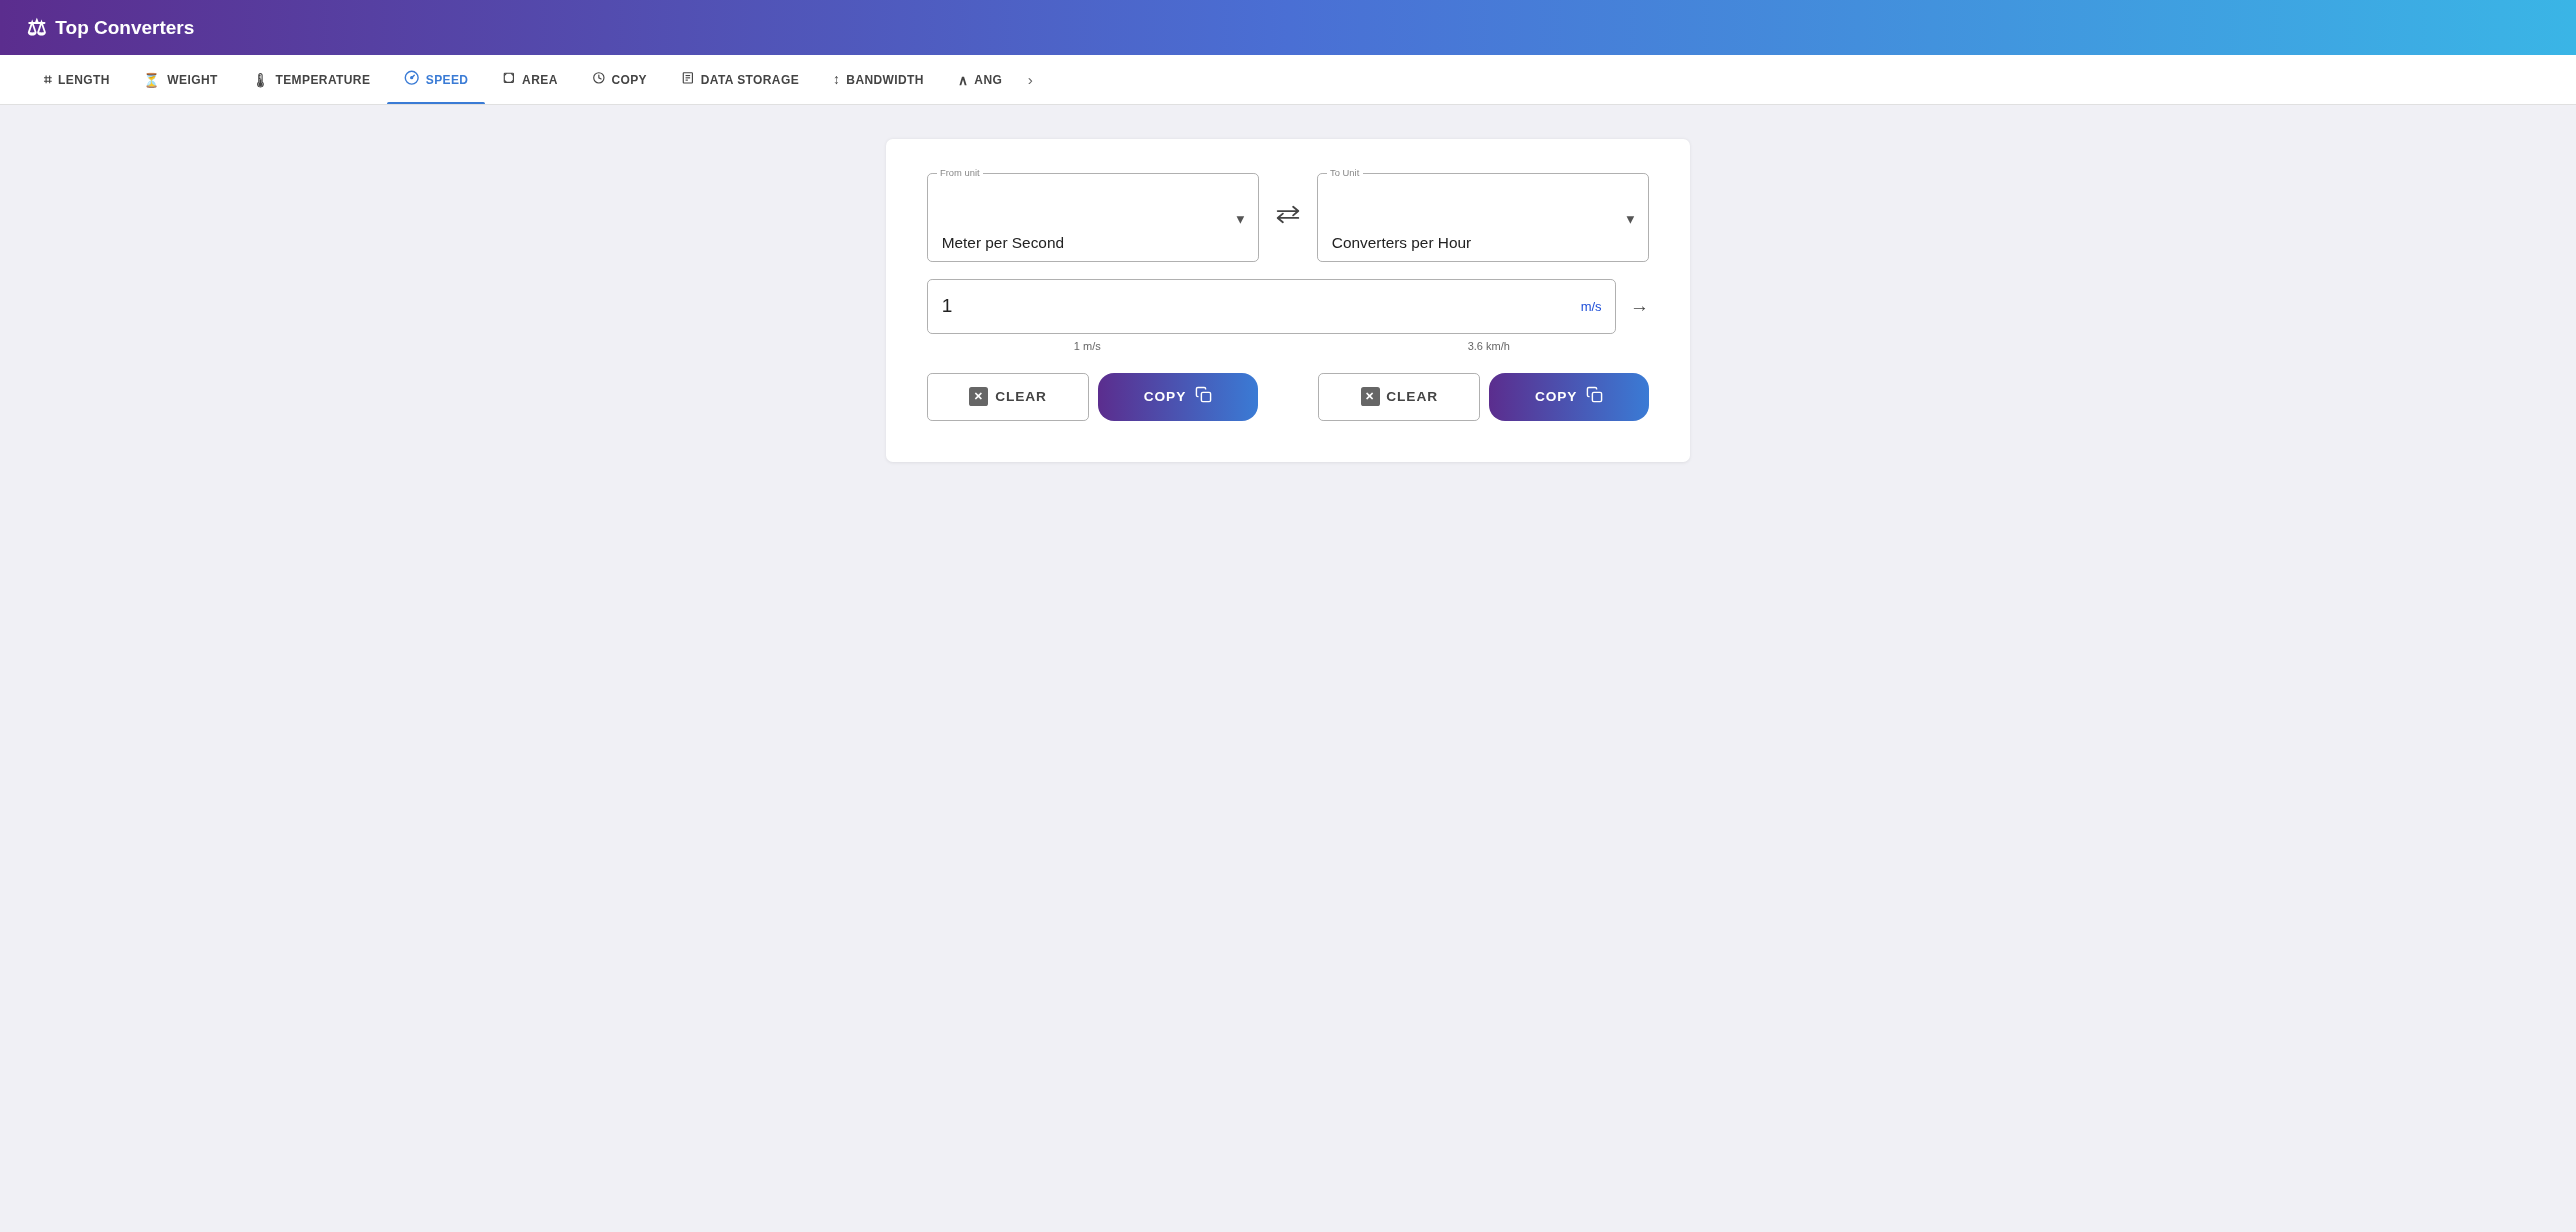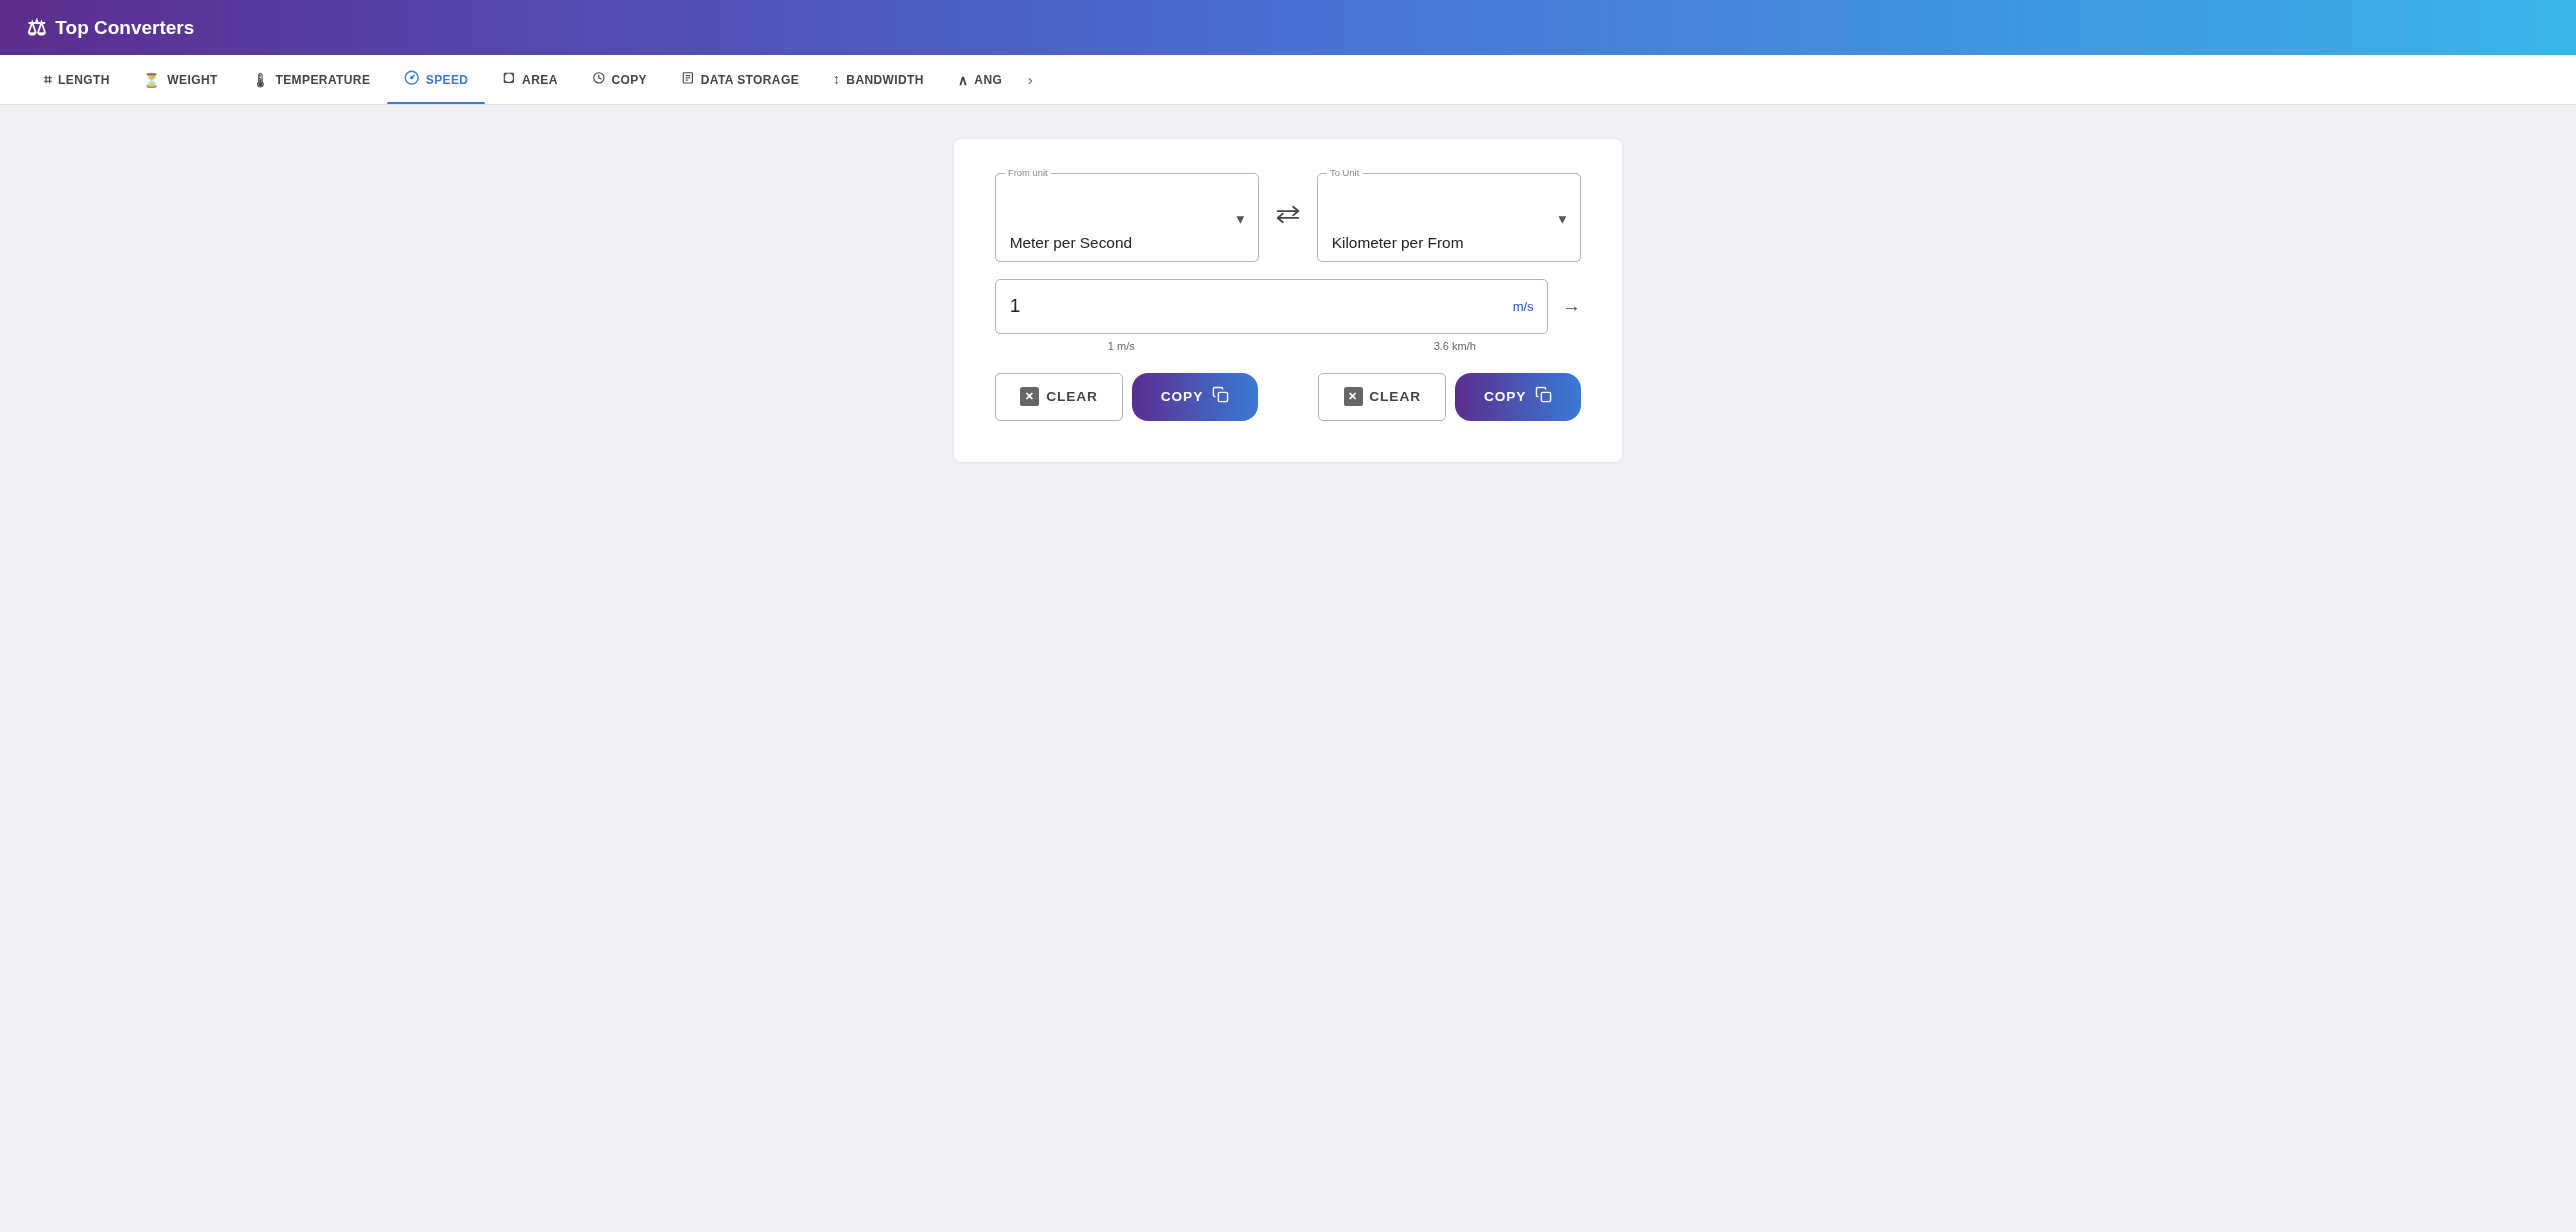--- a/index.html
+++ b/index.html
@@ -74,21 +74,21 @@
     
     .main {
       padding: 34px 17px;
       display: flex;
       justify-content: center;
     }
     .converter-card {
       background: white;
       border-radius: 6.8px;
       padding: 34px 41px 41px;
-      width: 668px;
+      width: 804px;
       box-shadow: 0 0.9px 3.4px rgba(0,0,0,0.08);
     }
 
     
     .selectors-row {
       display: flex;
       align-items: center;
       gap: 13.7px;
       margin-bottom: 17px;
     }
@@ -337,21 +337,21 @@
       <span class="swap-icon">
         <svg width="24" height="19" viewBox="0 0 28 22" fill="none">
           <path d="M2 7 L26 7 M20 2 L26 7 L20 12" stroke="#444" stroke-width="2.2" stroke-linecap="round" stroke-linejoin="round"></path>
           <path d="M26 15 L2 15 M8 10 L2 15 L8 20" stroke="#444" stroke-width="2.2" stroke-linecap="round" stroke-linejoin="round"></path>
         </svg>
       </span>
 
       <div class="select-wrapper">
         <span class="select-label">To Unit</span>
         <div class="select-inner">
-          <span class="select-value">Kilometer per From</span>
+          <span class="select-value">Converters per Hour</span>
           <span class="select-arrow">▾</span>
         </div>
       </div>
     </div>
 
     <div class="inputs-row">
       <div class="input-wrapper">
         <input class="input-field" type="text" value="1" style="">
         <span class="input-unit">m/s</span>
       </div>

